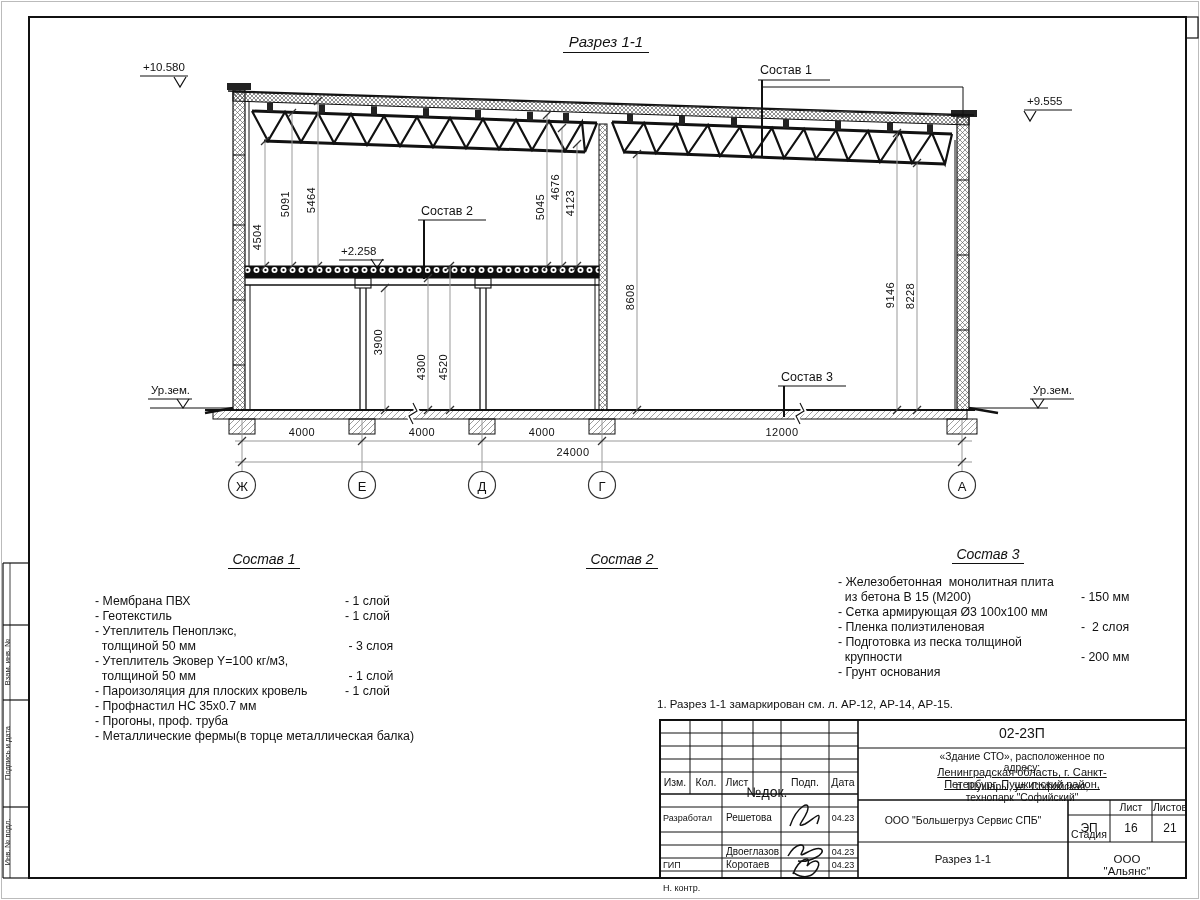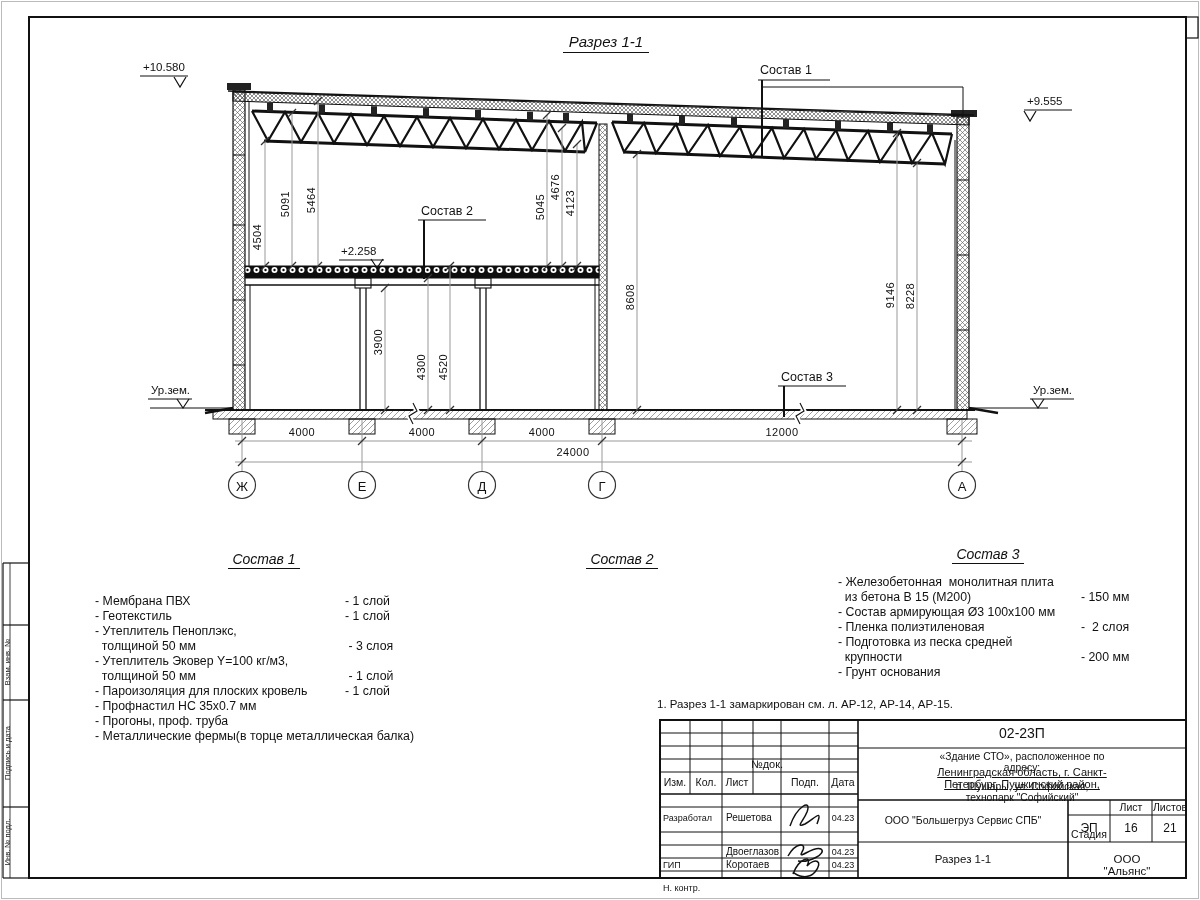--- a/index.html
+++ b/index.html
@@ -308,38 +308,38 @@
     <div class="comp-row"><span>- Прогоны, проф. труба</span><span class="val"></span></div>
     <div class="comp-row"><span>- Металлические фермы(в торце металлическая балка)</span><span class="val"></span></div>
   </div>
 
   <div class="comp-title" style="left:586px;top:551px;width:72px;">Состав 2</div>
 
   <div class="comp-title" style="left:952px;top:546px;width:72px;">Состав 3</div>
   <div class="comp-list c3" style="left:838px;top:575px;width:310px;">
     <div class="comp-row"><span>- Железобетонная  монолитная плита</span><span class="val"></span></div>
     <div class="comp-row"><span>  из бетона В 15 (М200)</span><span class="val">- 150 мм</span></div>
-    <div class="comp-row"><span>- Состав армирующая Ø3 100х100 мм</span><span class="val"></span></div>
+    <div class="comp-row"><span>- Сетка армирующая Ø3 100х100 мм</span><span class="val"></span></div>
     <div class="comp-row"><span>- Пленка полиэтиленовая</span><span class="val">-  2 слоя</span></div>
-    <div class="comp-row"><span>- Подготовка из песка средней</span><span class="val"></span></div>
+    <div class="comp-row"><span>- Подготовка из песка толщиной</span><span class="val"></span></div>
     <div class="comp-row"><span>  крупности</span><span class="val">- 200 мм</span></div>
     <div class="comp-row"><span>- Грунт основания</span><span class="val"></span></div>
   </div>
 
   <div class="note" style="left:657px;top:698px;">1. Разрез 1-1 замаркирован см. л. АР-12, АР-14, АР-15.</div>
 
   <div class="tb tb-c" style="left:1022px;top:725px;font-size:14px;">02-23П</div>
   <div class="tb tb-c" style="left:1022px;top:751px;font-size:10.3px;">«Здание СТО», расположенное по адресу:</div>
   <div class="tb tb-c" style="left:1022px;top:766px;font-size:11px;text-decoration:underline;">Ленинградская область, г. Санкт-Петербург, Пушкинский район,</div>
   <div class="tb tb-c" style="left:1022px;top:781px;font-size:10.3px;">п. Шушары, ул. Софийская, технопарк "Софийский"</div>
 
   <div class="tb tb-c" style="left:675px;top:776px;">Изм.</div>
   <div class="tb tb-c" style="left:706px;top:776px;">Кол.</div>
   <div class="tb tb-c" style="left:737px;top:776px;">Лист</div>
-  <div class="tb tb-c" style="left:767px;top:758px;font-size:11px;">№док.</div>
+  <div class="tb tb-c" style="left:767px;top:784px;font-size:14px;">№док.</div>
   <div class="tb tb-c" style="left:805px;top:776px;">Подп.</div>
   <div class="tb tb-c" style="left:843px;top:776px;">Дата</div>
 
   <div class="tb" style="left:663px;top:813px;font-size:9px;">Разработал</div>
   <div class="tb" style="left:726px;top:812px;font-size:10px;">Решетова</div>
   <div class="tb tb-c" style="left:843px;top:813px;font-size:9px;">04.23</div>
   <div class="tb" style="left:663px;top:847px;font-size:9px;margin-top:36px;">Н. контр.</div>
   <div class="tb" style="left:726px;top:846px;font-size:10px;">Двоеглазов</div>
   <div class="tb tb-c" style="left:843px;top:847px;font-size:9px;">04.23</div>
   <div class="tb" style="left:663px;top:860px;font-size:9px;">ГИП</div>

